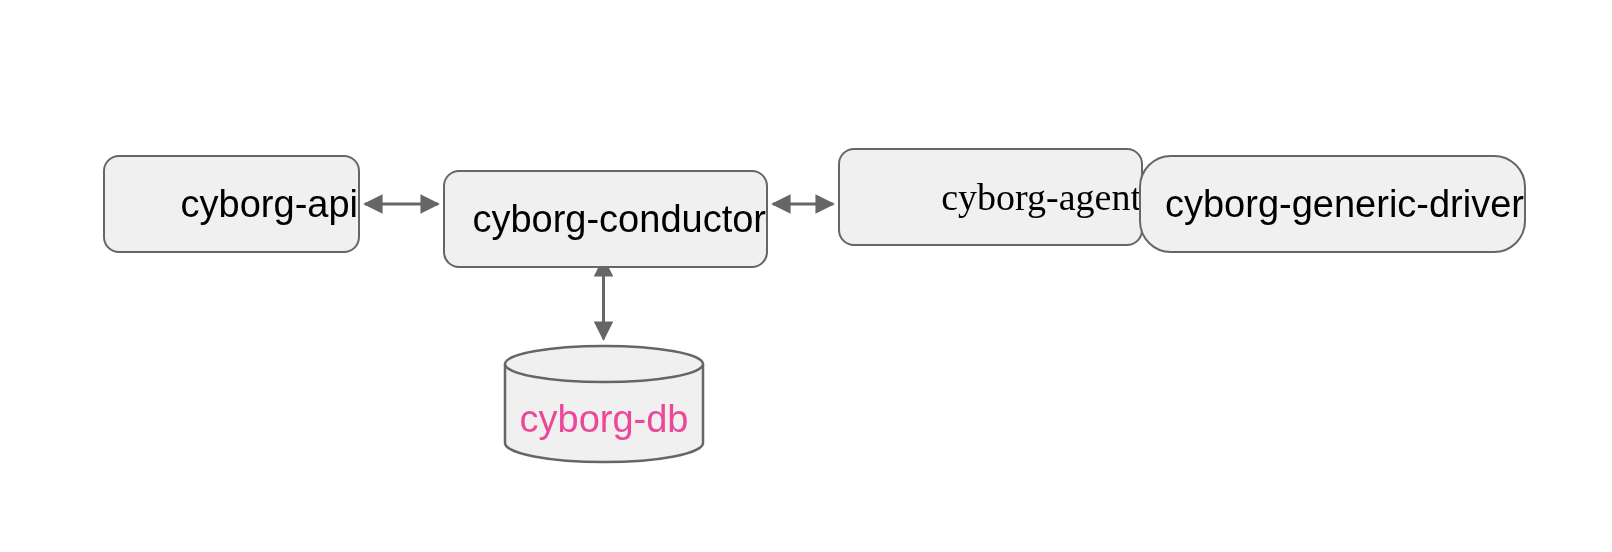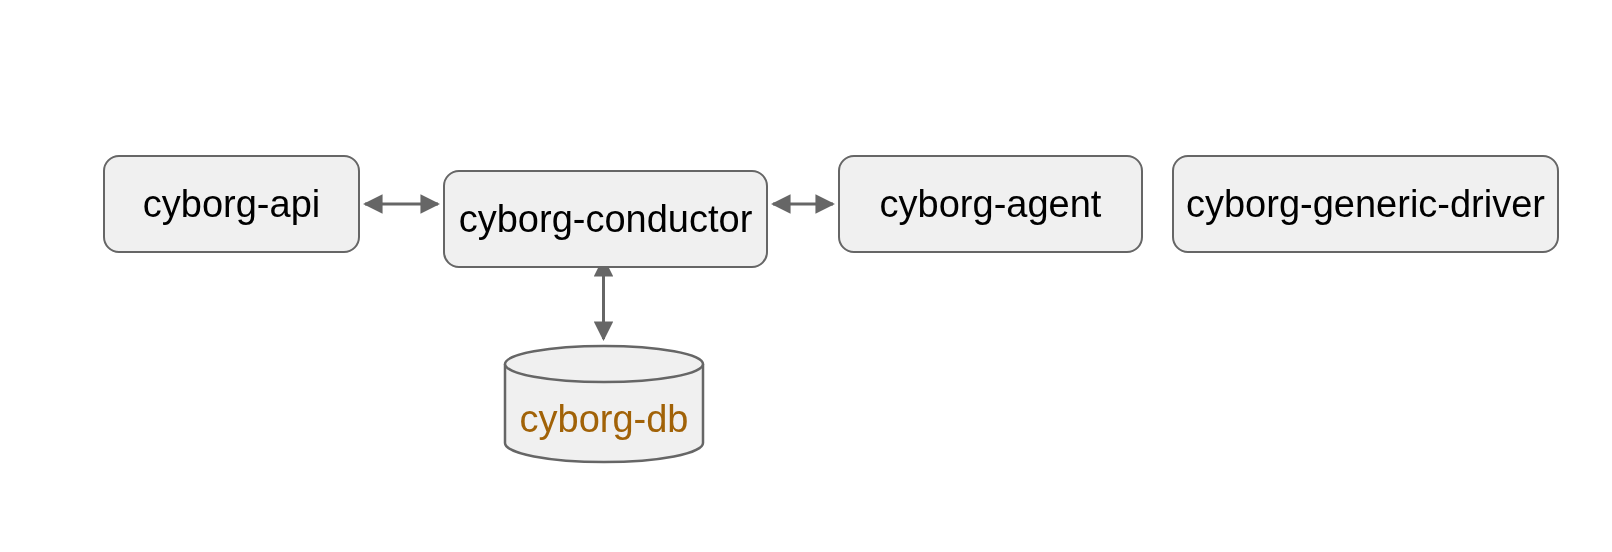--- a/index.html
+++ b/index.html
@@ -24,29 +24,29 @@
     pointer-events: none;
   }
   .node {
     position: absolute;
     box-sizing: border-box;
     background: #f0f0f0;
     border: 2.5px solid #666666;
     border-radius: 16px;
     display: flex;
     align-items: center;
-    justify-content: center;
+    justify-content: flex-end;
     font-size: 38px;
     color: #000000;
     white-space: nowrap;
   }
   .node-api       { left: 103px;  top: 155px; width: 257px; height: 98px; }
   .node-conductor { left: 443px;  top: 170px; width: 325px; height: 98px; }
-  .node-agent     { left: 838px;  top: 155px; width: 305px; height: 98px; }
-  .node-driver    { left: 1172px; top: 155px; width: 387px; height: 98px; }
+  .node-agent     { left: 838px;  top: 148px; width: 305px; height: 98px; font-family: Liberation Serif, serif; }
+  .node-driver    { left: 1139px; top: 155px; width: 387px; height: 98px; border-radius: 32px; }
   .cylinder {
     position: absolute;
     left: 503px;
     top: 344px;
     width: 202px;
     height: 120px;
   }
   .cylinder svg {
     position: absolute;
     left: 0;
@@ -55,21 +55,21 @@
   .cyl-label {
     position: absolute;
     left: 0;
     top: 42px;
     width: 202px;
     height: 66px;
     display: flex;
     align-items: center;
     justify-content: center;
     font-size: 38px;
-    color: #a16207;
+    color: #ec4899;
     white-space: nowrap;
   }
 </style>
 </head>
 <body>
 
 <div class="canvas">
 
   <svg class="edges-layer" width="1612" height="552" viewBox="0 0 1612 552" xmlns="http://www.w3.org/2000/svg">
     <defs>

